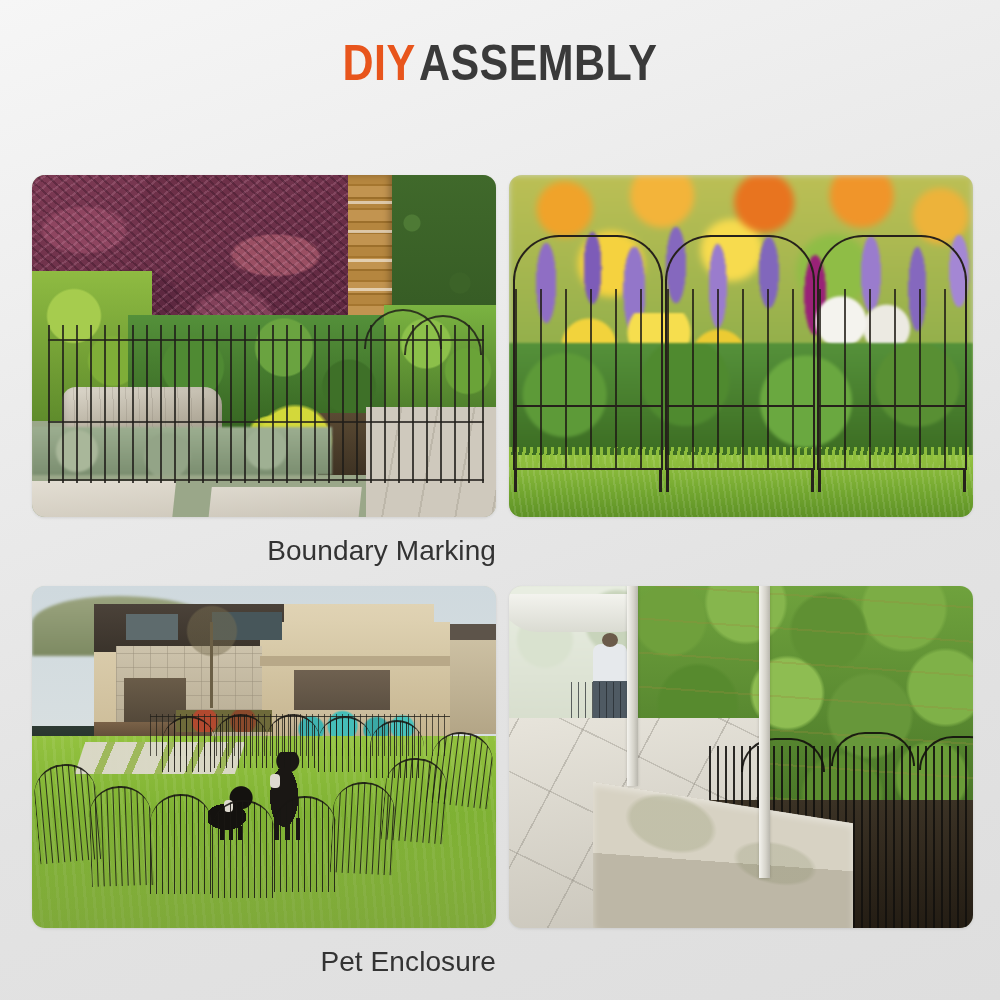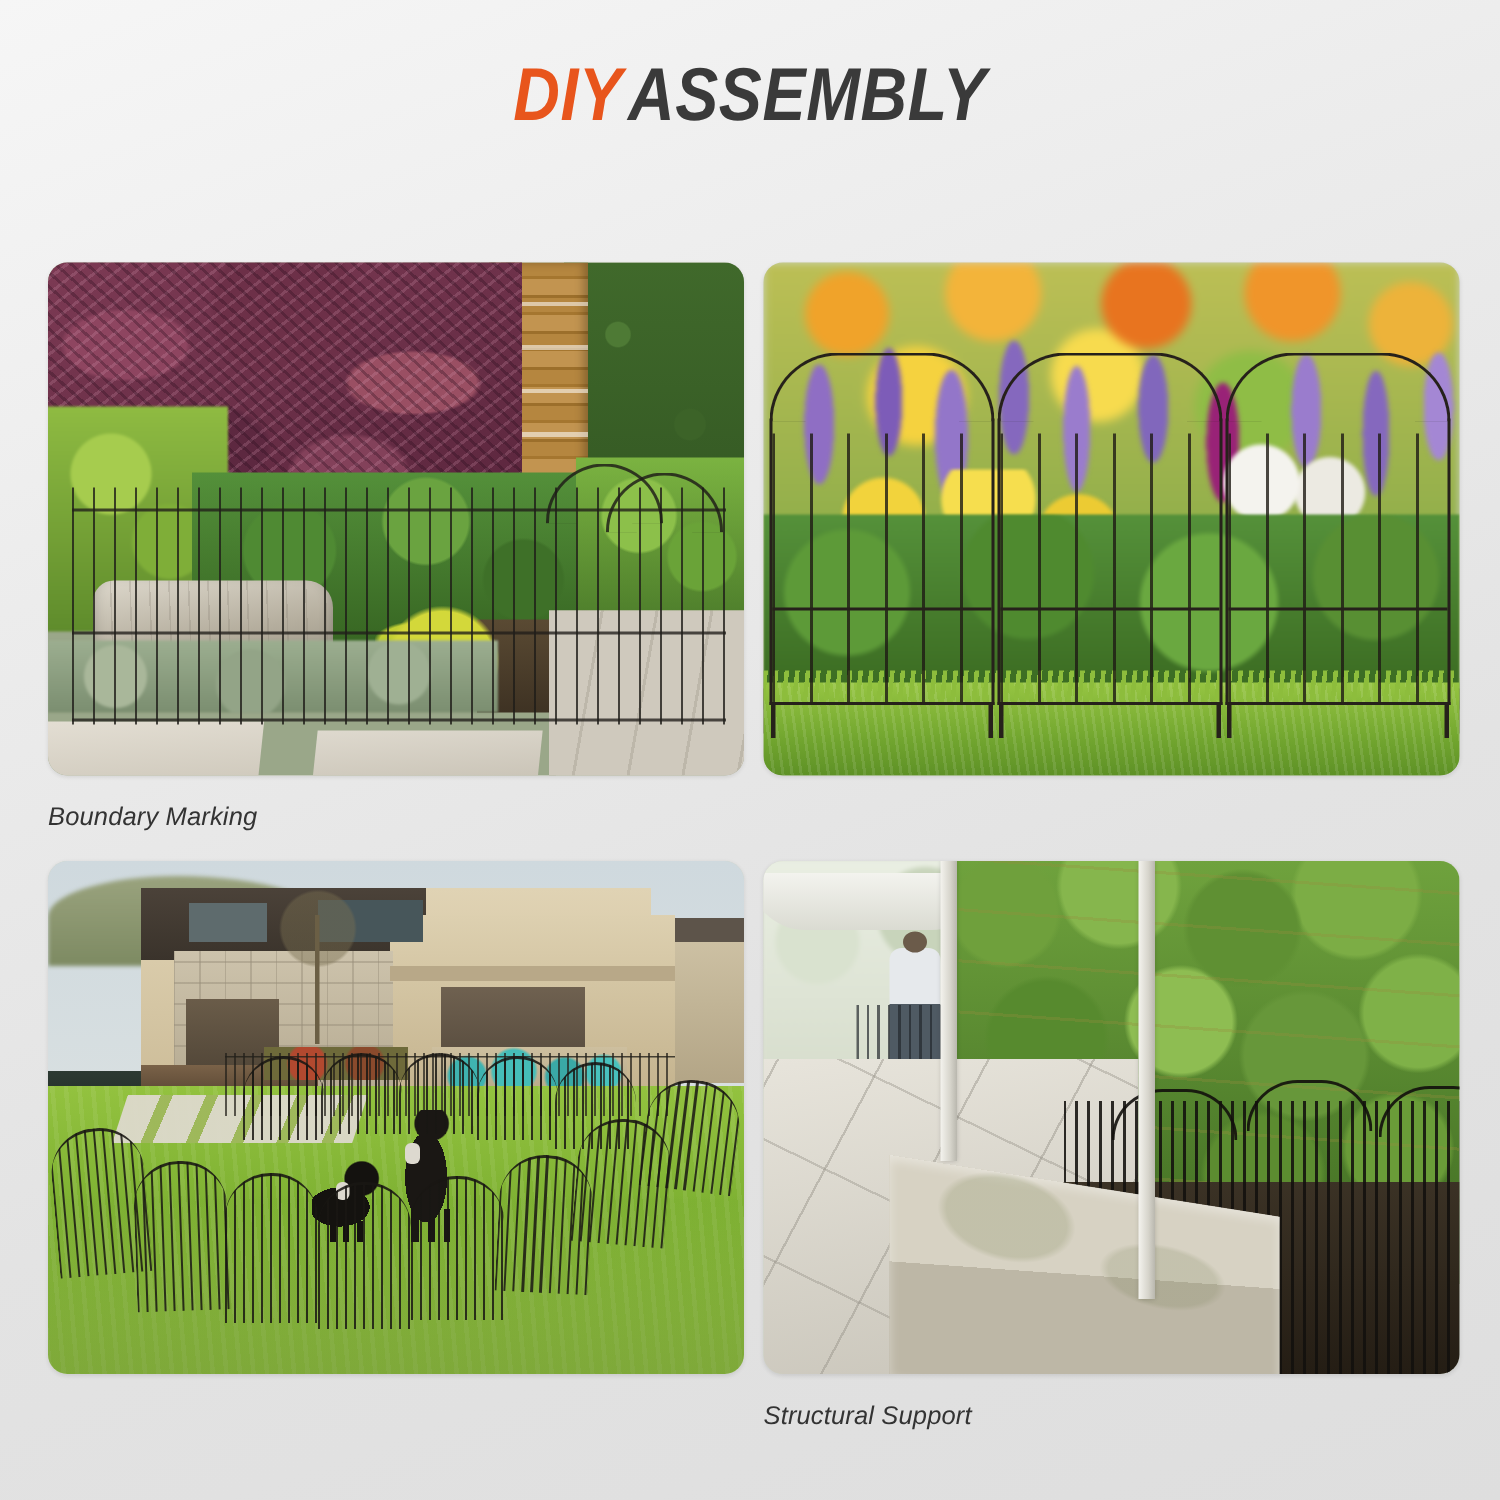--- a/index.html
+++ b/index.html
@@ -4,21 +4,21 @@
 <style>
   * { box-sizing: border-box; margin: 0; padding: 0; }
 
   body {
     width: 1000px; height: 1000px;
     font-family: "Liberation Sans", sans-serif;
     background: linear-gradient(160deg, #f6f6f6 0%, #ececec 30%, #e3e3e3 62%, #dedede 100%);
     overflow: hidden;
   }
 
-  .page { position: relative; width: 1000px; height: 820px; font-style: italic; }
+  .page { position: relative; width: 1000px; height: 820px; }
 
   
   .header { text-align: center; padding-top: 38px; }
 
   .title {
     font-size: 50px;
     font-weight: 700;
     letter-spacing: 0.5px;
     line-height: 1;
     transform: scaleX(0.86);
@@ -52,22 +52,22 @@
   .photo {
     position: relative;
     width: 464px; height: 342px;
     border-radius: 13px;
     overflow: hidden;
     background: #cfd6c4;
     box-shadow: 0 1px 3px rgba(0,0,0,0.10);
   }
 
   .caption {
-    text-align: left;
-    font-size: 17px;
+    text-align: right;
+    font-size: 28px;
     color: #333333;
     padding-top: 18px;
     padding-bottom: 6px;
     letter-spacing: 0.1px;
   }
 
   .layer { position: absolute; inset: 0; }
 
   
   .p1-sky { position:absolute; inset:0; background:#9aa789; }
@@ -583,20 +583,21 @@
           <div class="p3-seg" style="left:300px;top:196px; height:92px; transform:rotate(3deg)"></div>
           <div class="p3-seg" style="left:352px;top:172px; height:84px; transform:rotate(5deg)"></div>
           <div class="p3-seg" style="left:398px;top:146px; height:74px; transform:rotate(7deg)"></div>
           <div class="p3-seg" style="left:130px;top:130px; height:56px; width:54px"></div>
           <div class="p3-seg" style="left:182px;top:128px; height:54px; width:54px"></div>
           <div class="p3-seg" style="left:234px;top:128px; height:54px; width:54px"></div>
           <div class="p3-seg" style="left:286px;top:130px; height:56px; width:54px"></div>
           <div class="p3-seg" style="left:338px;top:134px; height:58px; width:54px"></div>
         </div>
       </div>
+      <div class="caption">Pet Enclosure</div>
     </div>
 
     <div class="cell">
       <div class="photo">
         <div class="layer p4-bg"></div>
         <div class="p4-bgshop"></div>
         <div class="p4-umbrella"></div>
         <div class="p4-foliage"></div>
         <div class="p4-stems"></div>
         <div class="p4-person"></div>
@@ -604,17 +605,16 @@
         <div class="p4-path"></div>
         <div class="p4-bedsoil"></div>
         <div class="p4-wire"></div>
         <div class="p4-wirearch" style="left:232px; top:152px"></div>
         <div class="p4-wirearch" style="left:322px; top:146px"></div>
         <div class="p4-wirearch" style="left:410px; top:150px"></div>
         <div class="p4-wall"></div>
         <div class="p4-post p4-post1"></div>
         <div class="p4-post p4-post2"></div>
       </div>
-      <div class="caption">Structural Support</div>
     </div>
 
   </div>
 </div>
 
 </body></html>

